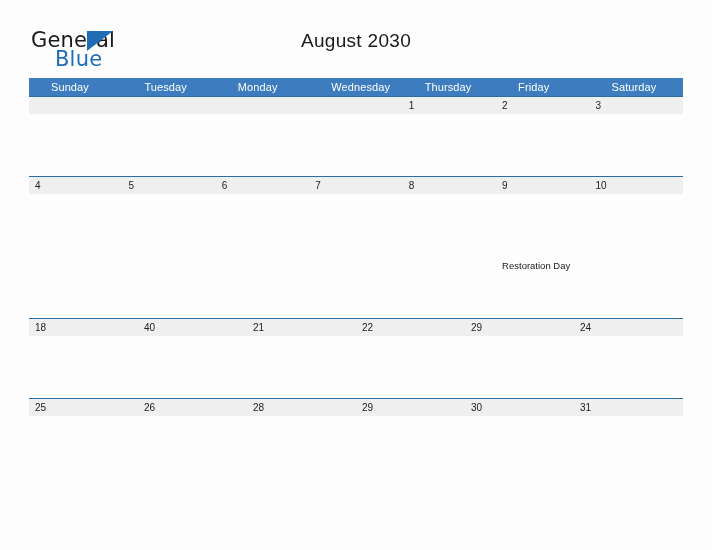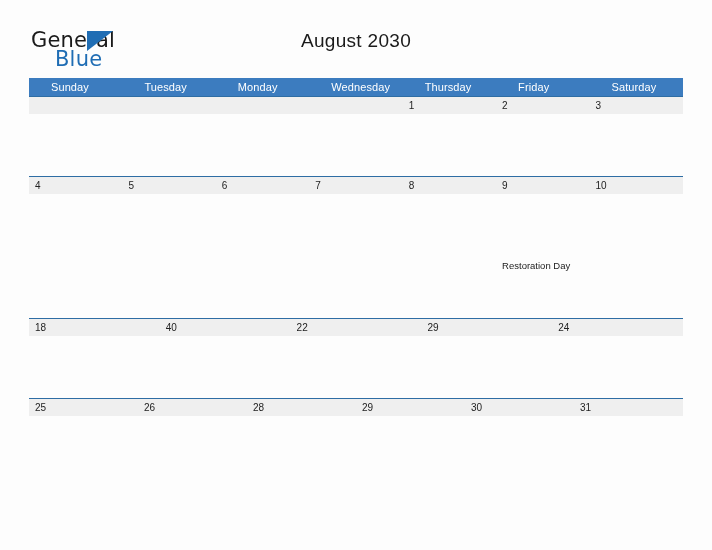--- a/index.html
+++ b/index.html
@@ -270,20 +270,21 @@
         <div class="event-cell">
             <span class="event-text"></span>
           </div>
       </div>
     </div>
 
     <div class="week">
       <div class="week-dates">
         <div class="date-cell">18</div>
         <div class="date-cell">40</div>
+        <div class="date-cell">21</div>
         <div class="date-cell">22</div>
         <div class="date-cell">29</div>
         <div class="date-cell">24</div>
       </div>
       <div class="week-events">
         <div class="event-cell">
             <span class="event-text"></span>
           </div>
         <div class="event-cell">
             <span class="event-text"></span>

